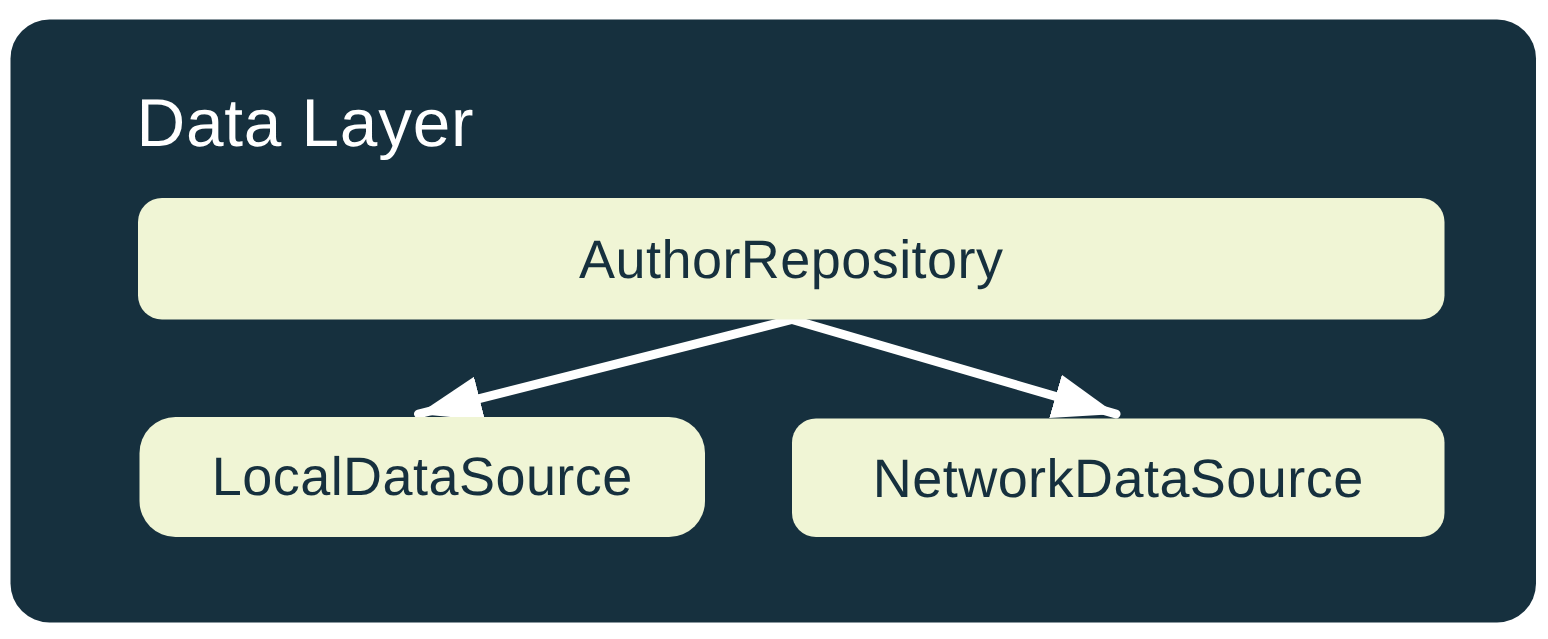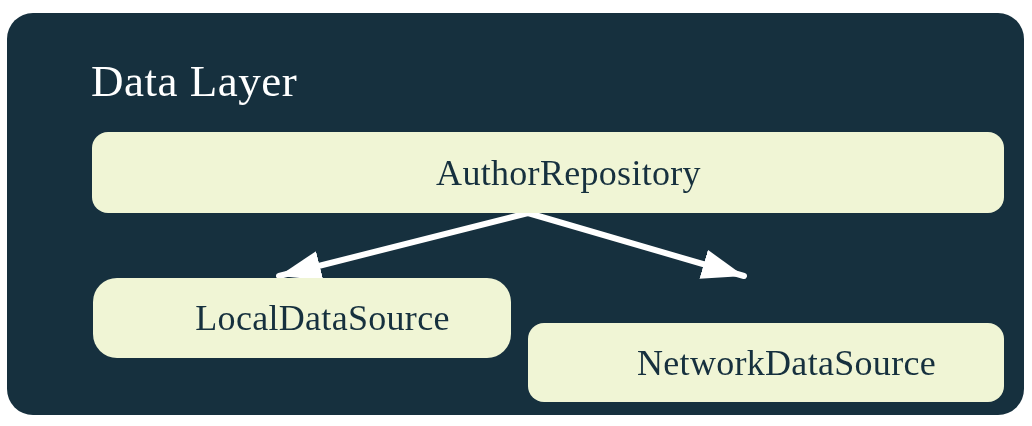--- a/index.html
+++ b/index.html
@@ -8,21 +8,20 @@
     width: 1032px;
     height: 426px;
     background: #ffffff;
     font-family: "Liberation Sans", "DejaVu Sans", sans-serif;
     overflow: hidden;
   }
   .stage {
     position: relative;
     width: 1032px;
     height: 426px;
-    font-family: Liberation Serif, serif;
   }
   .container {
     position: absolute;
     left: 7px;
     top: 13px;
     width: 1017px;
     height: 402px;
     background: #16303E;
     border-radius: 26px;
   }
@@ -42,41 +41,39 @@
     background: #F0F5D5;
     border-radius: 16px;
     color: #16303E;
     font-size: 36px;
     font-weight: 400;
     display: flex;
     align-items: center;
     justify-content: center;
     white-space: nowrap;
     letter-spacing: 0.3px;
-    padding-left: 41px;
   }
   .node-repository {
     left: 85px;
     top: 119px;
     width: 871px;
     height: 81px;
   }
   .node-local {
     left: 86px;
     top: 265px;
     width: 377px;
     height: 80px;
     border-radius: 24px;
   }
   .node-network {
     left: 521px;
     top: 266px;
     width: 435px;
     height: 79px;
-    margin-top: 44px;
   }
   .edges-svg {
     position: absolute;
     left: 0;
     top: 0;
     width: 1017px;
     height: 402px;
     pointer-events: none;
   }
 </style>

